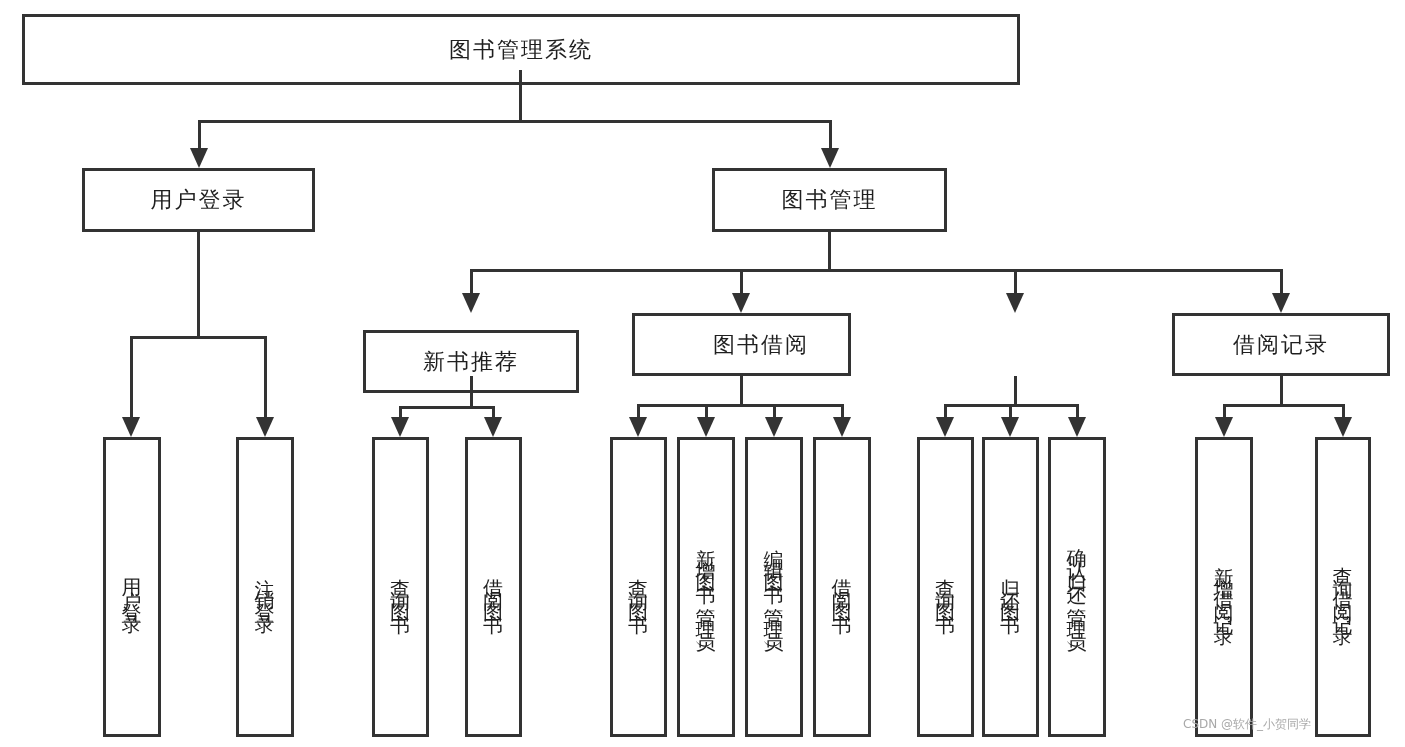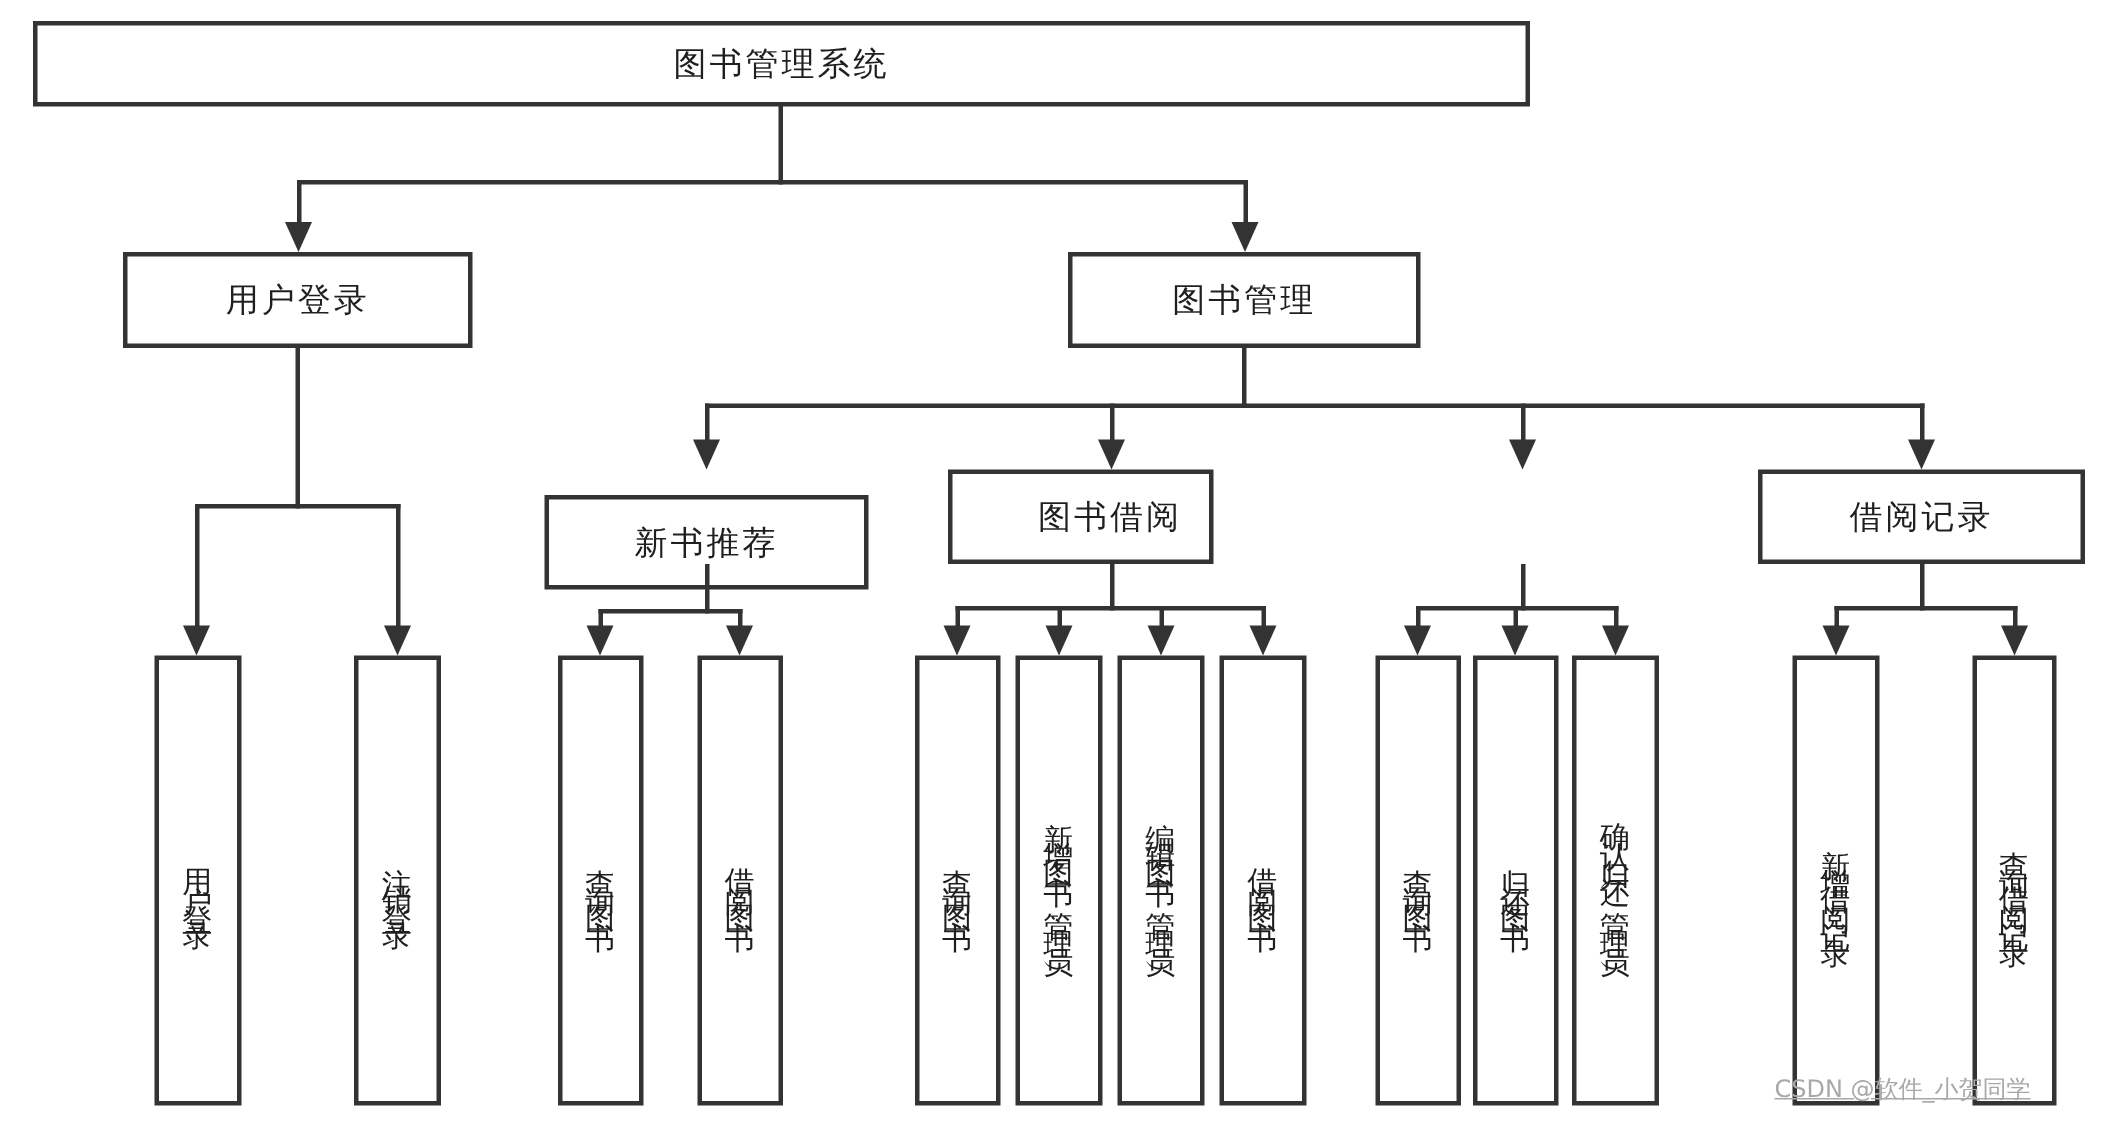--- a/index.html
+++ b/index.html
@@ -26,45 +26,45 @@
   }
   .lv{position:absolute;width:3px;background:var(--line);}
   .lh{position:absolute;height:3px;background:var(--line);}
   .ar{
     position:absolute;width:0;height:0;
     border-left:9px solid transparent;border-right:9px solid transparent;
     border-top:20px solid var(--line);
   }
   .watermark{
     position:absolute;left:1183px;top:716px;z-index:5;
-    color:var(--wm);font-size:16px;white-space:nowrap;text-decoration:underline;
+    color:var(--wm);font-size:12px;white-space:nowrap;
   }
 </style>
 </head>
 <body>
 
 <div class="stage">
 
-  <div class="box" style="left:22px;top:14px;width:998px;height:57px;">
+  <div class="box" style="left:22px;top:14px;width:998px;height:71px;">
     <span class="lbl">图书管理系统</span>
   </div>
 
   <div class="box" style="left:82px;top:168px;width:233px;height:64px;">
     <span class="lbl">用户登录</span>
   </div>
 
   <div class="box" style="left:712px;top:168px;width:235px;height:64px;text-align:center;">
     <span class="lbl">图书管理</span>
   </div>
 
   <div class="box" style="left:363px;top:330px;width:216px;height:63px;">
     <span class="lbl">新书推荐</span>
   </div>
 
-  <div class="box" style="left:632px;top:313px;width:177px;height:63px;padding-left:39px;">
+  <div class="box" style="left:632px;top:313px;width:219px;height:63px;padding-left:39px;">
     <span class="lbl">图书借阅</span>
   </div>
 
 
   <div class="box" style="left:1172px;top:313px;width:218px;height:63px;">
     <span class="lbl">借阅记录</span>
   </div>
 
   <div class="box leaf" style="left:103px;top:437px;width:58px;height:300px;">
     <span class="lbl">用户登录</span>

